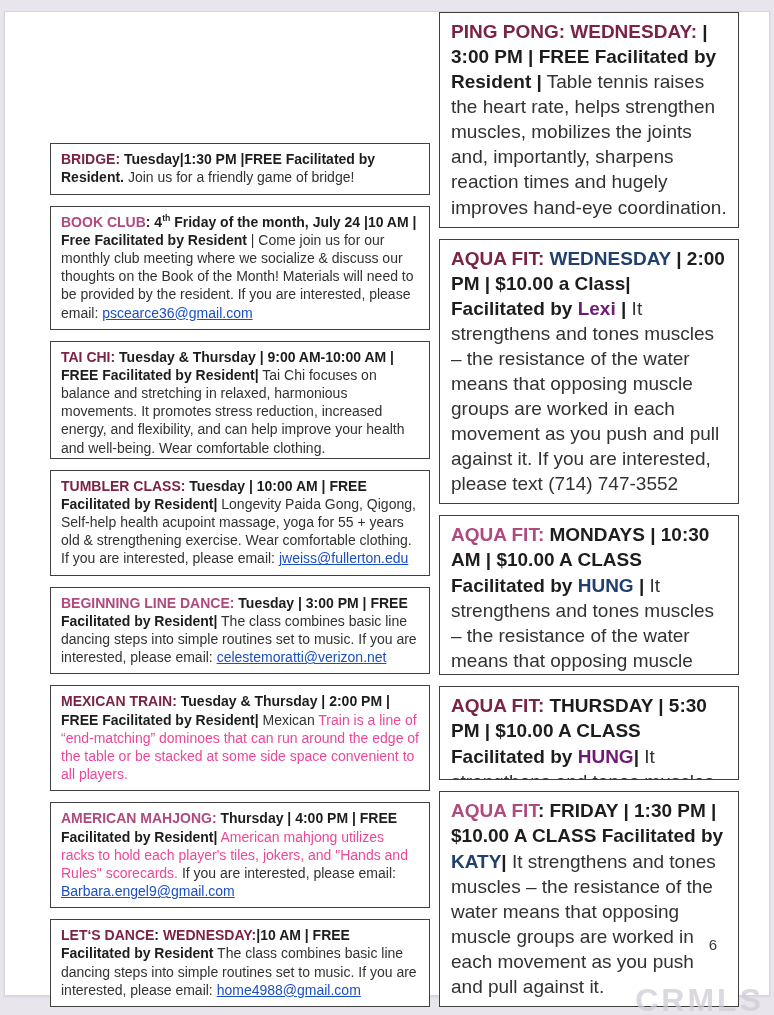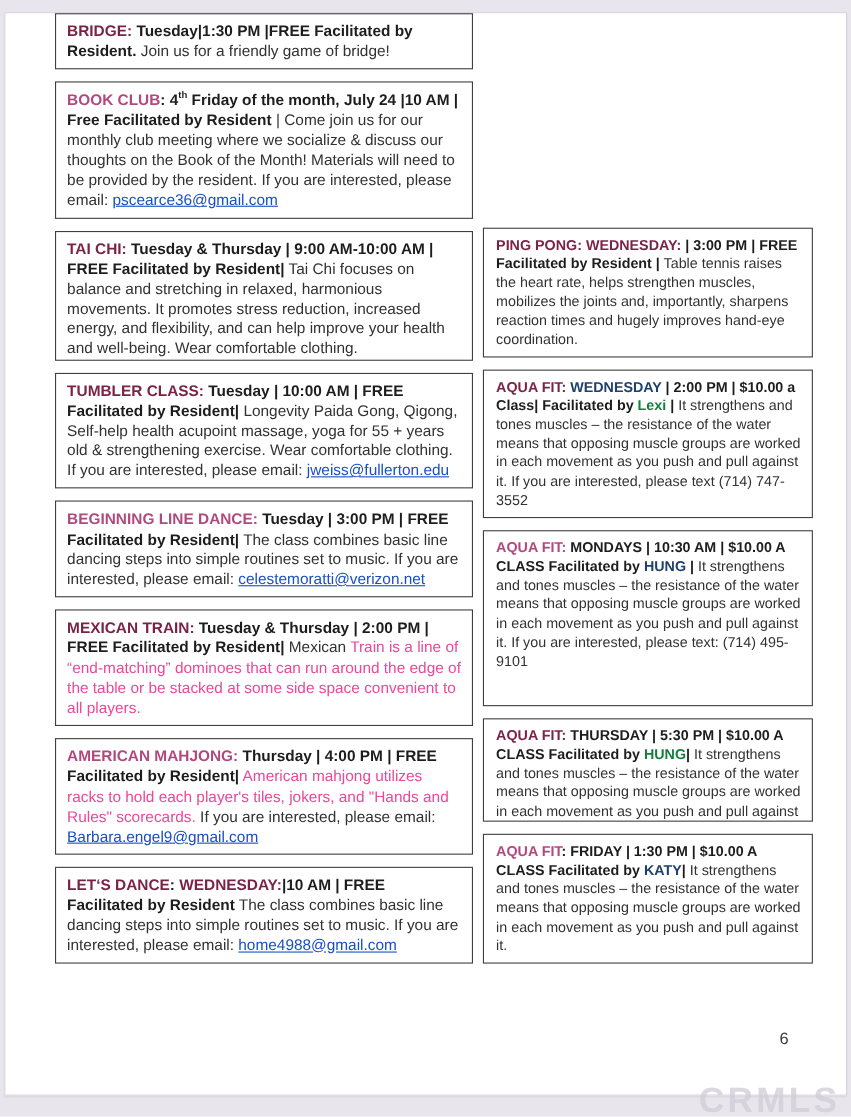--- a/index.html
+++ b/index.html
@@ -26,32 +26,32 @@
   .col-right{width:300px;}
   .box{
     box-sizing:border-box;
     border:1px solid #3f3f3f;
     background:#fff;
     padding:6px 10px 7px 10px;
     margin-bottom:11px;
     font-size:14px;line-height:1.3;color:#333;
     overflow:hidden;
   }
-  .col-right .box{font-size:13px;line-height:1.32;padding:6px 10px 7px 11px;}
+  .col-right .box{font-size:19px;line-height:1.32;padding:6px 10px 7px 11px;}
   
   [data-name="activity-box-tai-chi"]{height:118px;}
   [data-name="activity-box-aqua-fit-mondays"]{height:160px;}
   [data-name="activity-box-aqua-fit-thursday"]{height:94px;}
   .seg-maroon{color:#7b2346;font-weight:bold;}
   .seg-pink{color:#b04a7e;font-weight:bold;}
   .seg-bold{color:#1d1d1d;font-weight:bold;}
   .seg-reg{color:#323232;}
   .seg-gray{color:#ec4899;}
   .seg-blue{color:#20406e;font-weight:bold;}
-  .seg-red{color:#15803d;font-weight:bold;}
+  .seg-red{color:#701a75;font-weight:bold;}
   .seg-sup{color:#1d1d1d;font-weight:bold;vertical-align:super;font-size:62%;}
   .seg-link{color:#1a4fc4;text-decoration:underline;}
   .page-number{
     position:absolute;right:52px;bottom:42px;
     font-size:15px;color:#3a3a3a;
   }
   .watermark{
     position:absolute;right:10px;bottom:-4px;z-index:5;
     font-size:32px;font-weight:bold;letter-spacing:3px;
     color:#cfccd6;opacity:0.75;

